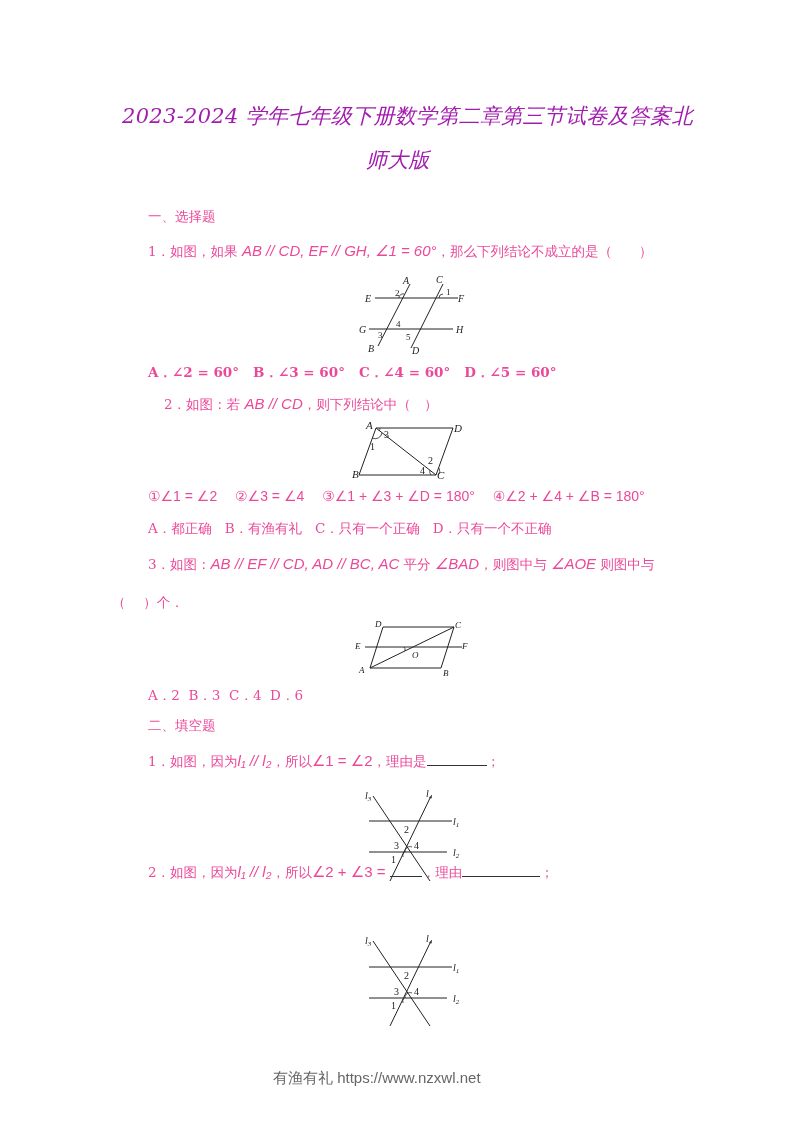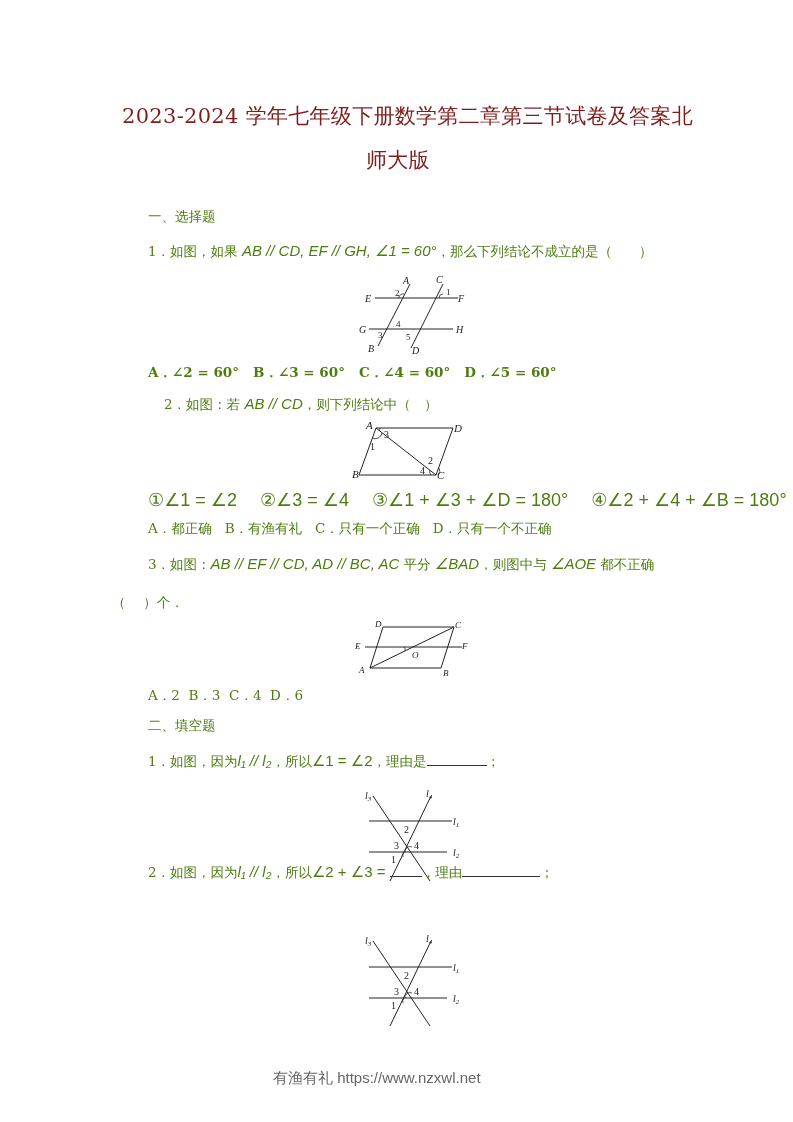--- a/index.html
+++ b/index.html
@@ -1,20 +1,20 @@
 <!DOCTYPE html>
 <html><head>
 <meta charset="utf-8">
 <style>
   html, body { margin:0; padding:0; background:#ffffff; }
   body { width:793px; height:1122px; position:relative; overflow:hidden;
          font-family:"DejaVu Serif","Liberation Serif",serif; color:#222; }
   .abs { position:absolute; white-space:nowrap; }
-  .title { font-size:21px; letter-spacing:0.3px; color:#7f1d1d; }
-  .txt { font-size:13.5px; color:#4d7c0f; }
+  .title { font-size:21px; letter-spacing:0.3px; color:#a21caf;font-style:italic; }
+  .txt { font-size:13.5px; color:#ec4899; }
   .math { font-family:Liberation Sans, sans-serif; font-style:italic; font-size:15px; }
   .blank { display:inline-block; border-bottom:1px solid #333; height:12px; vertical-align:baseline; }
   .fig { position:absolute; }
   .fig svg { display:block; }
   .footer { font-family:Liberation Sans, sans-serif; font-size:15px; color:#666; }
 </style>
 </head>
 <body>
 
 <div class="abs title" style="left:122px;top:102px;">2023-2024 学年七年级下册数学第二章第三节试卷及答案北</div>
@@ -77,32 +77,32 @@
   <text x="78" y="46" font-style="normal" font-size="10">2</text>
   <text x="70" y="56" font-style="normal" font-size="10">4</text>
   <path d="M22 20 A7 7 0 0 0 32 15" fill="none" stroke="#222" stroke-width="0.8"></path>
   <path d="M30 10 A4 4 0 0 1 29 13" fill="none" stroke="#222" stroke-width="0.8"></path>
   <path d="M80 52 A5 5 0 0 0 81 57" fill="none" stroke="#222" stroke-width="0.8"></path>
   <path d="M89 50 A6 6 0 0 1 88 57" fill="none" stroke="#222" stroke-width="0.8"></path>
 </svg>
 </div>
 
 <div class="abs txt" style="left:148px;top:488px;">
-  <span class="math" style="font-style:normal;font-size:18px;text-align:right;">①∠1 = ∠2　 ②∠3 = ∠4　 ③∠1 + ∠3 + ∠D = 180°　 ④∠2 + ∠4 + ∠B = 180°</span>
+  <span class="math" style="font-style:normal;font-size:14px;text-align:right;">①∠1 = ∠2　 ②∠3 = ∠4　 ③∠1 + ∠3 + ∠D = 180°　 ④∠2 + ∠4 + ∠B = 180°</span>
 </div>
 
 <div class="abs txt" style="left:148px;top:520px;">
   <span>A．都正确</span>&nbsp;&nbsp;
   <span>B．有渔有礼</span>&nbsp;&nbsp;
   <span>C．只有一个正确</span>&nbsp;&nbsp;
   <span>D．只有一个不正确</span>
 </div>
 
 <div class="abs txt" style="left:148px;top:555px;">
-  <span>3．如图：</span><span class="math">AB // EF // CD, AD // BC, AC</span><span> 平分 </span><span class="math">∠BAD</span><span>，则图中与 </span><span class="math">∠AOE</span><span> 都不正确</span>
+  <span>3．如图：</span><span class="math">AB // EF // CD, AD // BC, AC</span><span> 平分 </span><span class="math">∠BAD</span><span>，则图中与 </span><span class="math">∠AOE</span><span> 则图中与</span>
 </div>
 <div class="abs txt" style="left:112px;top:594px;">（　 ）个．</div>
 
 <div class="fig" style="left:352px;top:618px;">
 <svg width="120" height="60" viewBox="0 0 120 60" font-family="Liberation Serif, serif" font-style="italic" font-size="9" fill="#222">
   <line x1="31" y1="9" x2="102" y2="9" stroke="#222" stroke-width="1"></line>
   <line x1="31" y1="9" x2="18" y2="50" stroke="#222" stroke-width="1"></line>
   <line x1="102" y1="9" x2="89" y2="50" stroke="#222" stroke-width="1"></line>
   <line x1="18" y1="50" x2="89" y2="50" stroke="#222" stroke-width="1"></line>
   <line x1="18" y1="50" x2="102" y2="9" stroke="#222" stroke-width="1"></line>

